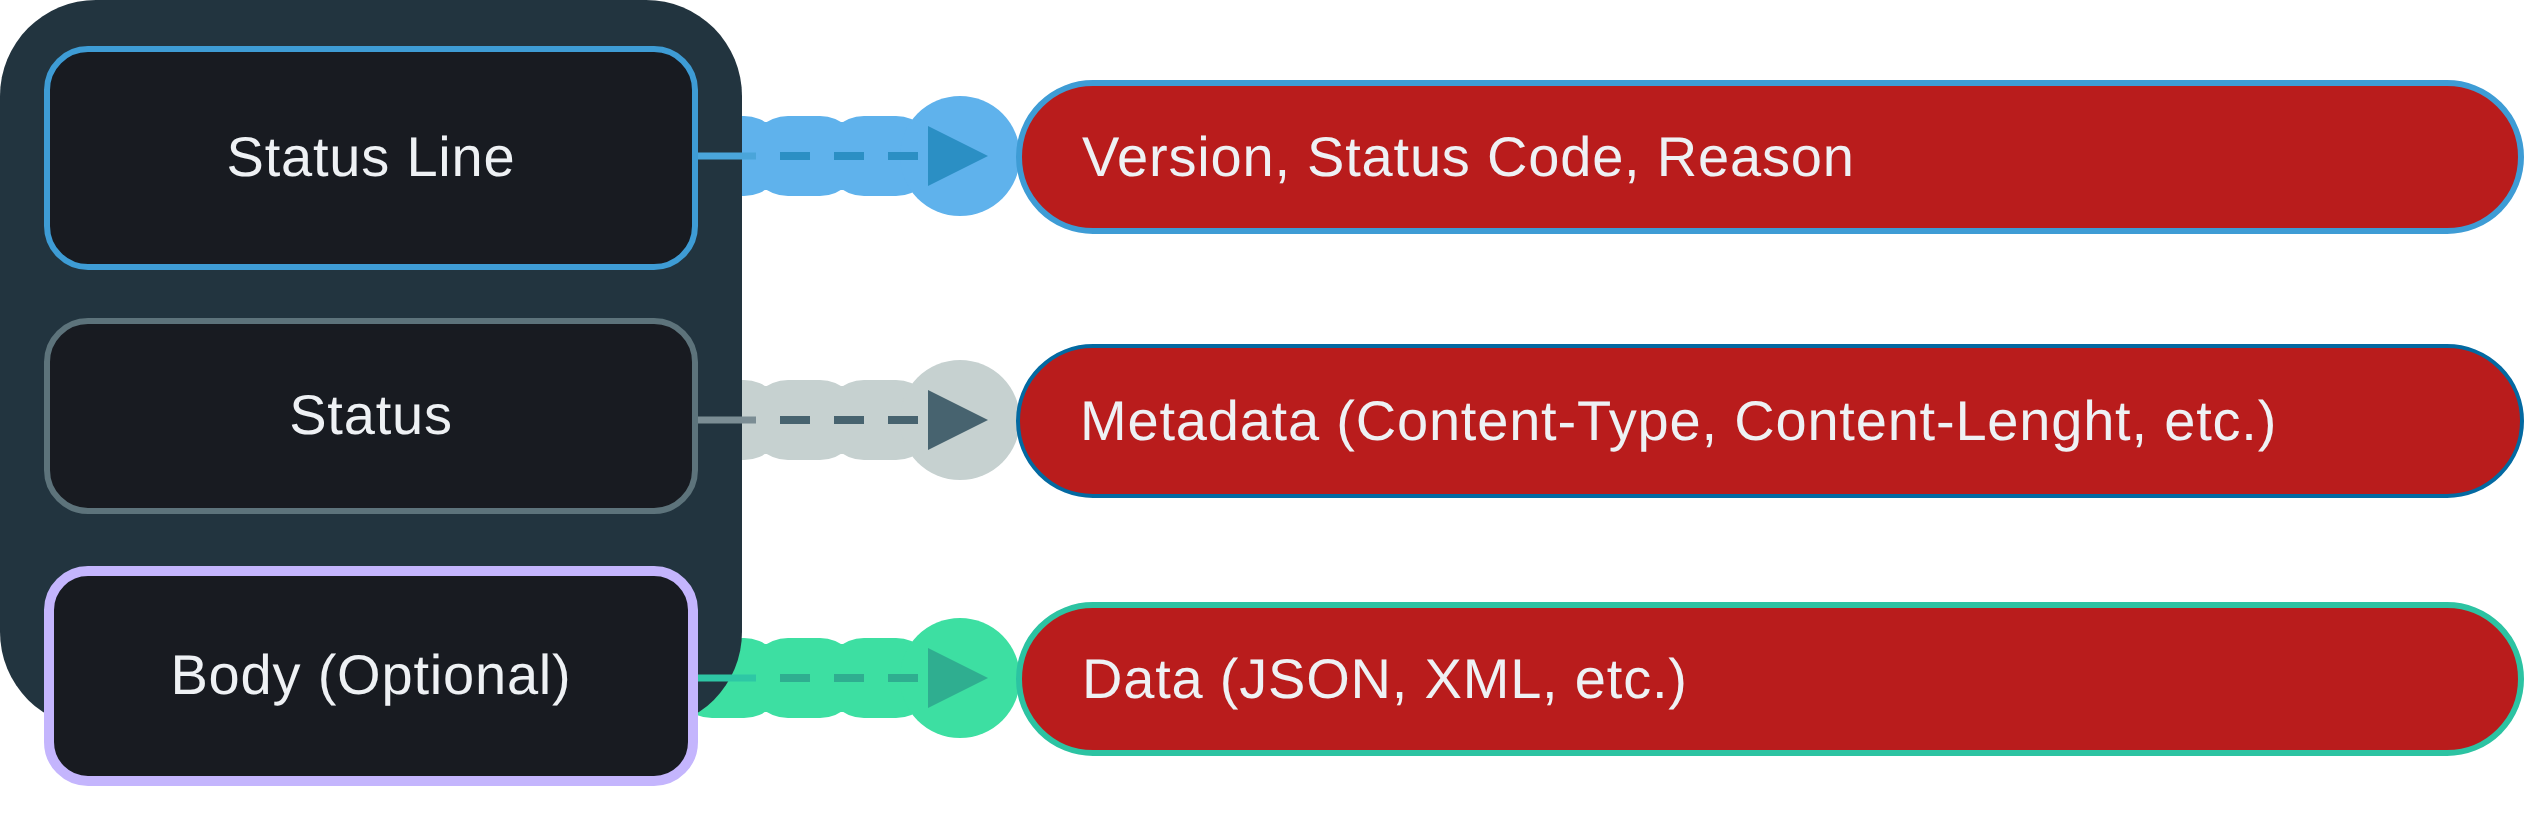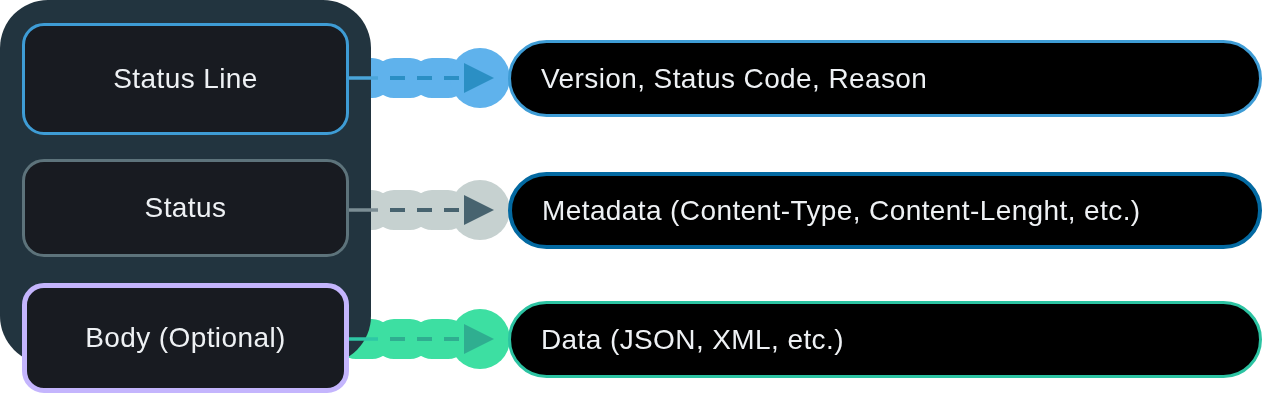--- a/index.html
+++ b/index.html
@@ -44,32 +44,32 @@
   .box-1 { top: 23px;  height: 112px; border: 3px solid #3e9cd5; }
   .box-2 { top: 159px; height: 98px;  border: 3px solid #5d737b; }
   .box-3 { top: 283px; height: 110px; border: 5px solid #c4b5fd; }
 
   .target-pill {
     position: absolute;
     left: 508px;
     width: 754px;
     height: 77px;
     border-radius: 39px;
-    background: #000000;
+    background: #b91c1c;
     box-sizing: border-box;
     display: flex;
     align-items: center;
     padding-left: 30px;
     color: #eef1f4;
     font-size: 28px;
     letter-spacing: 0.4px;
     z-index: 4;
   }
   .pill-1 { top: 40px;  border: 3px solid #3e9cd5; }
-  .pill-2 { top: 172px; border: 4px solid #0369a1; }
+  .pill-2 { top: 172px; border: 2px solid #0369a1; }
   .pill-3 { top: 301px; border: 3px solid #2cc3a2; align-items: center; }
 </style>
 </head>
 <body>
 
 <div class="canvas">
 
   <svg class="svg-layer bands-layer" width="1266" height="418">
 
     <g>

